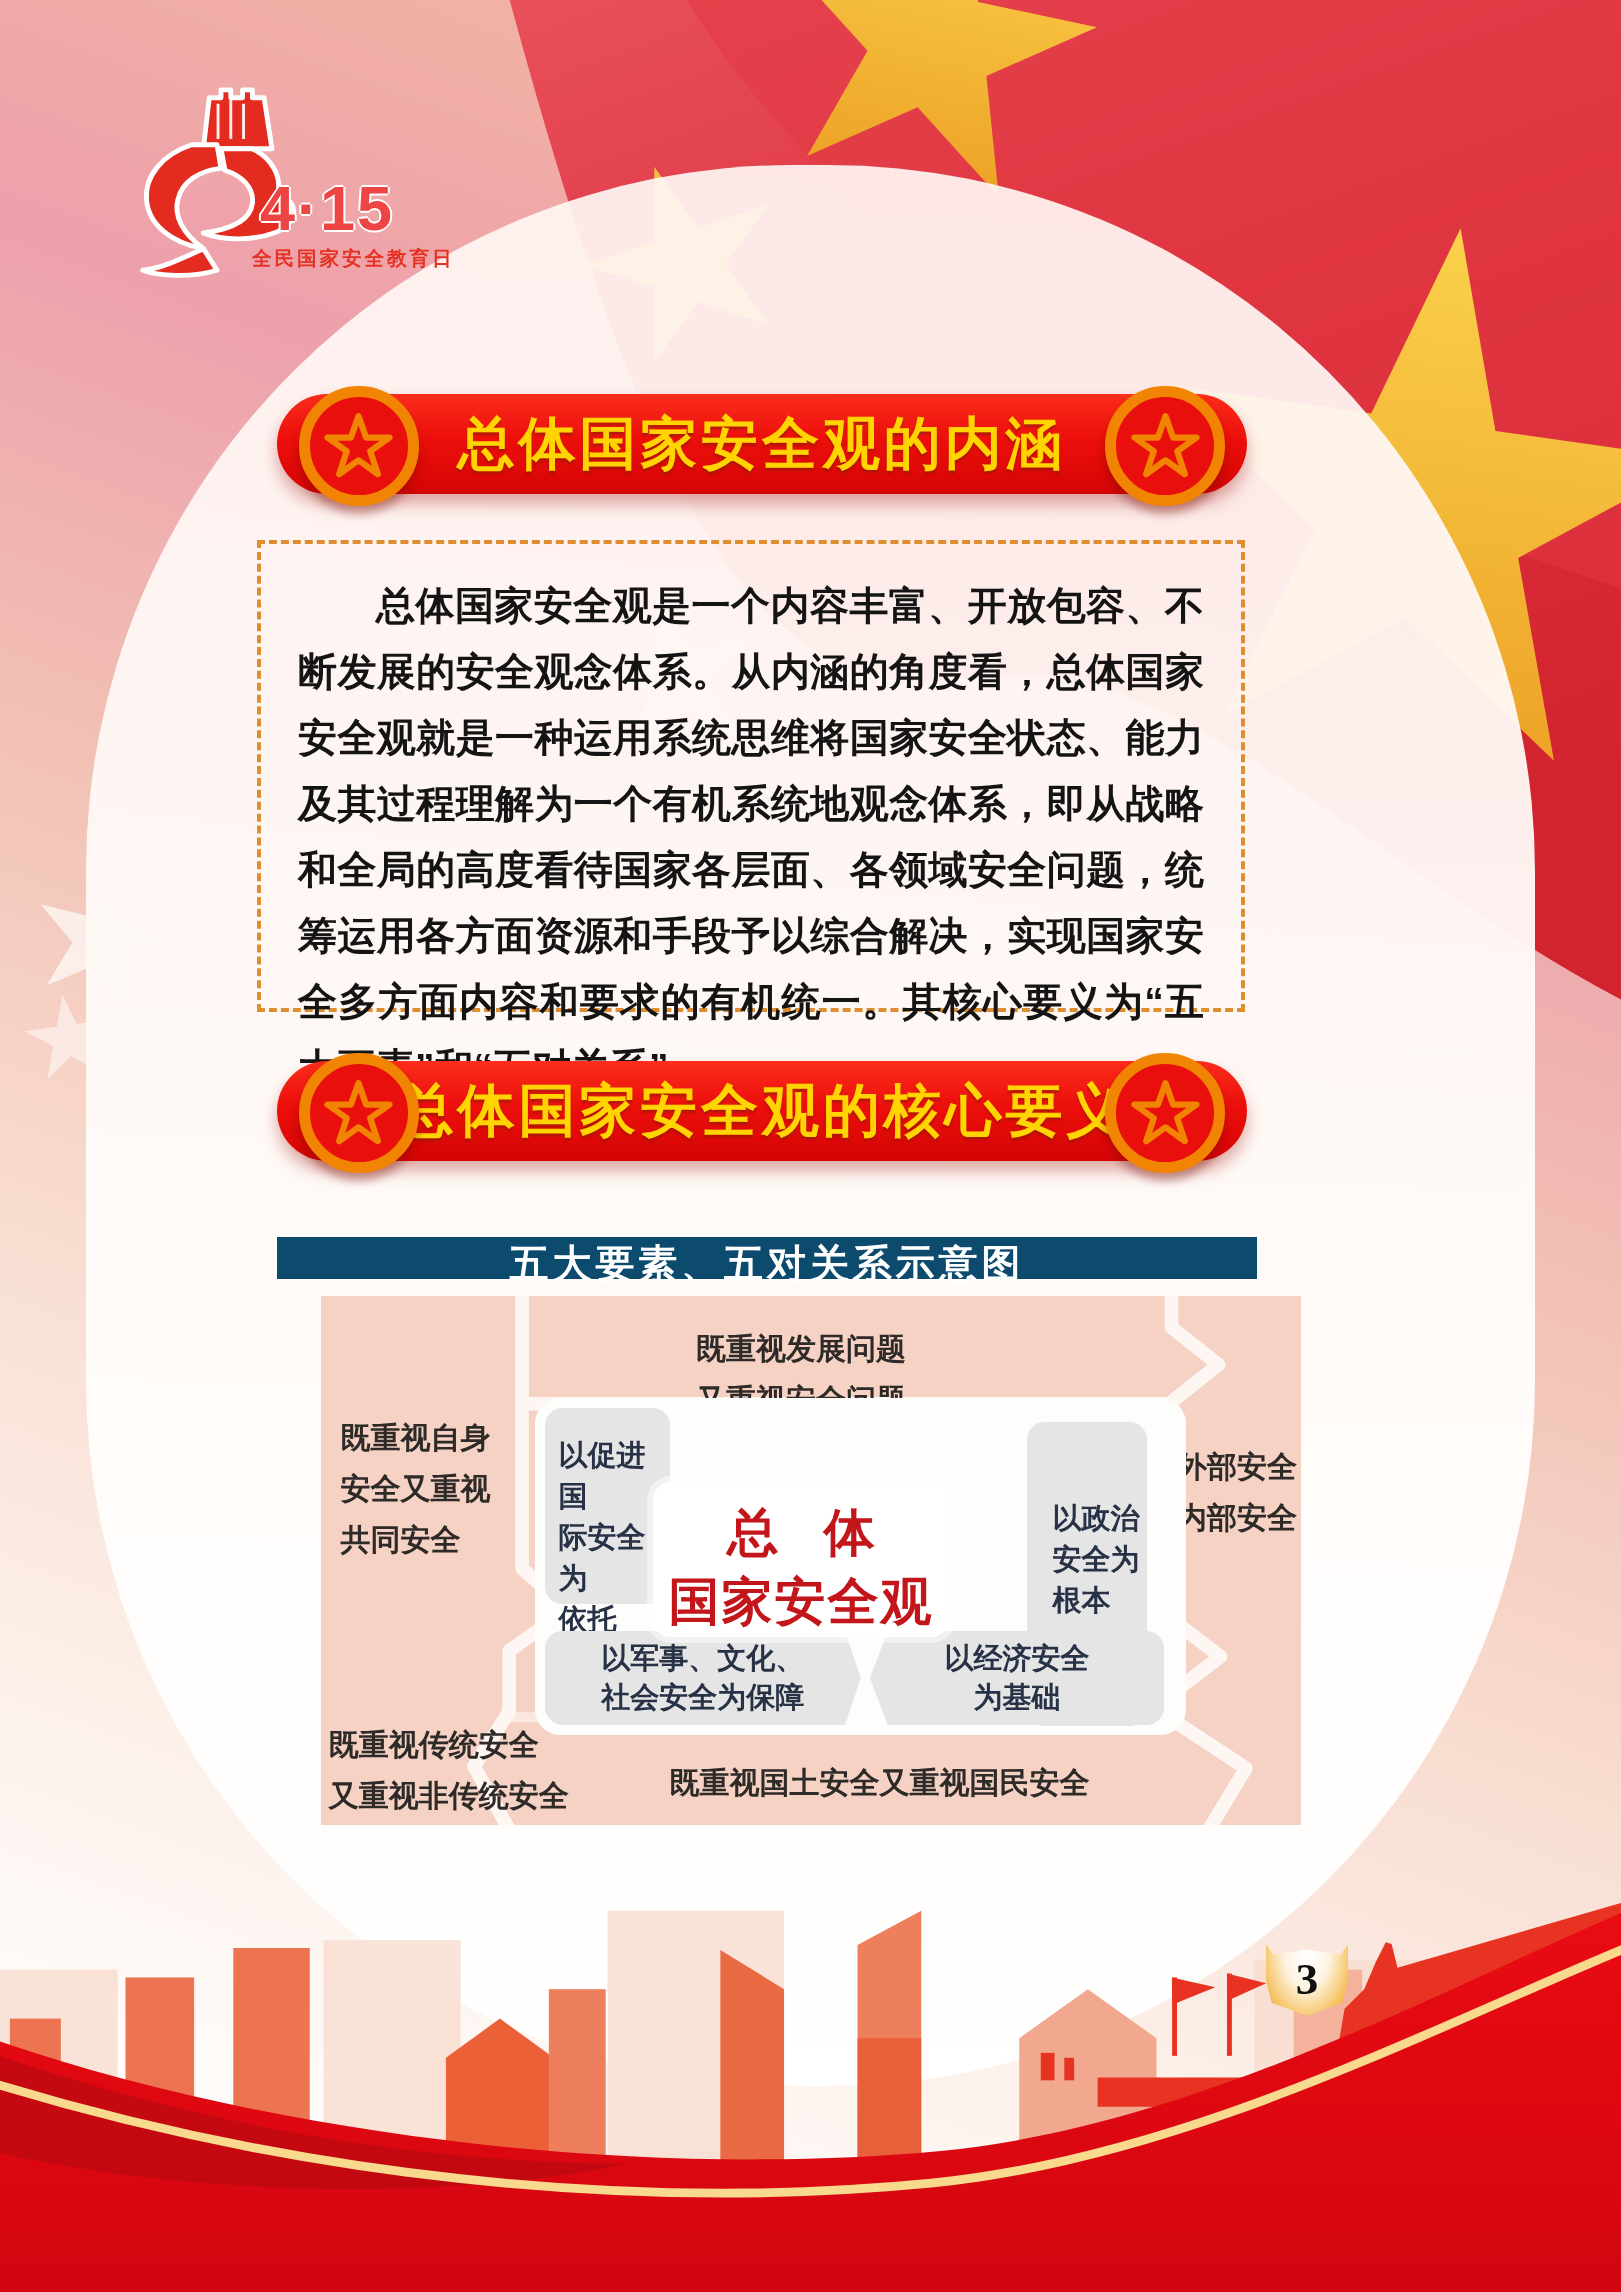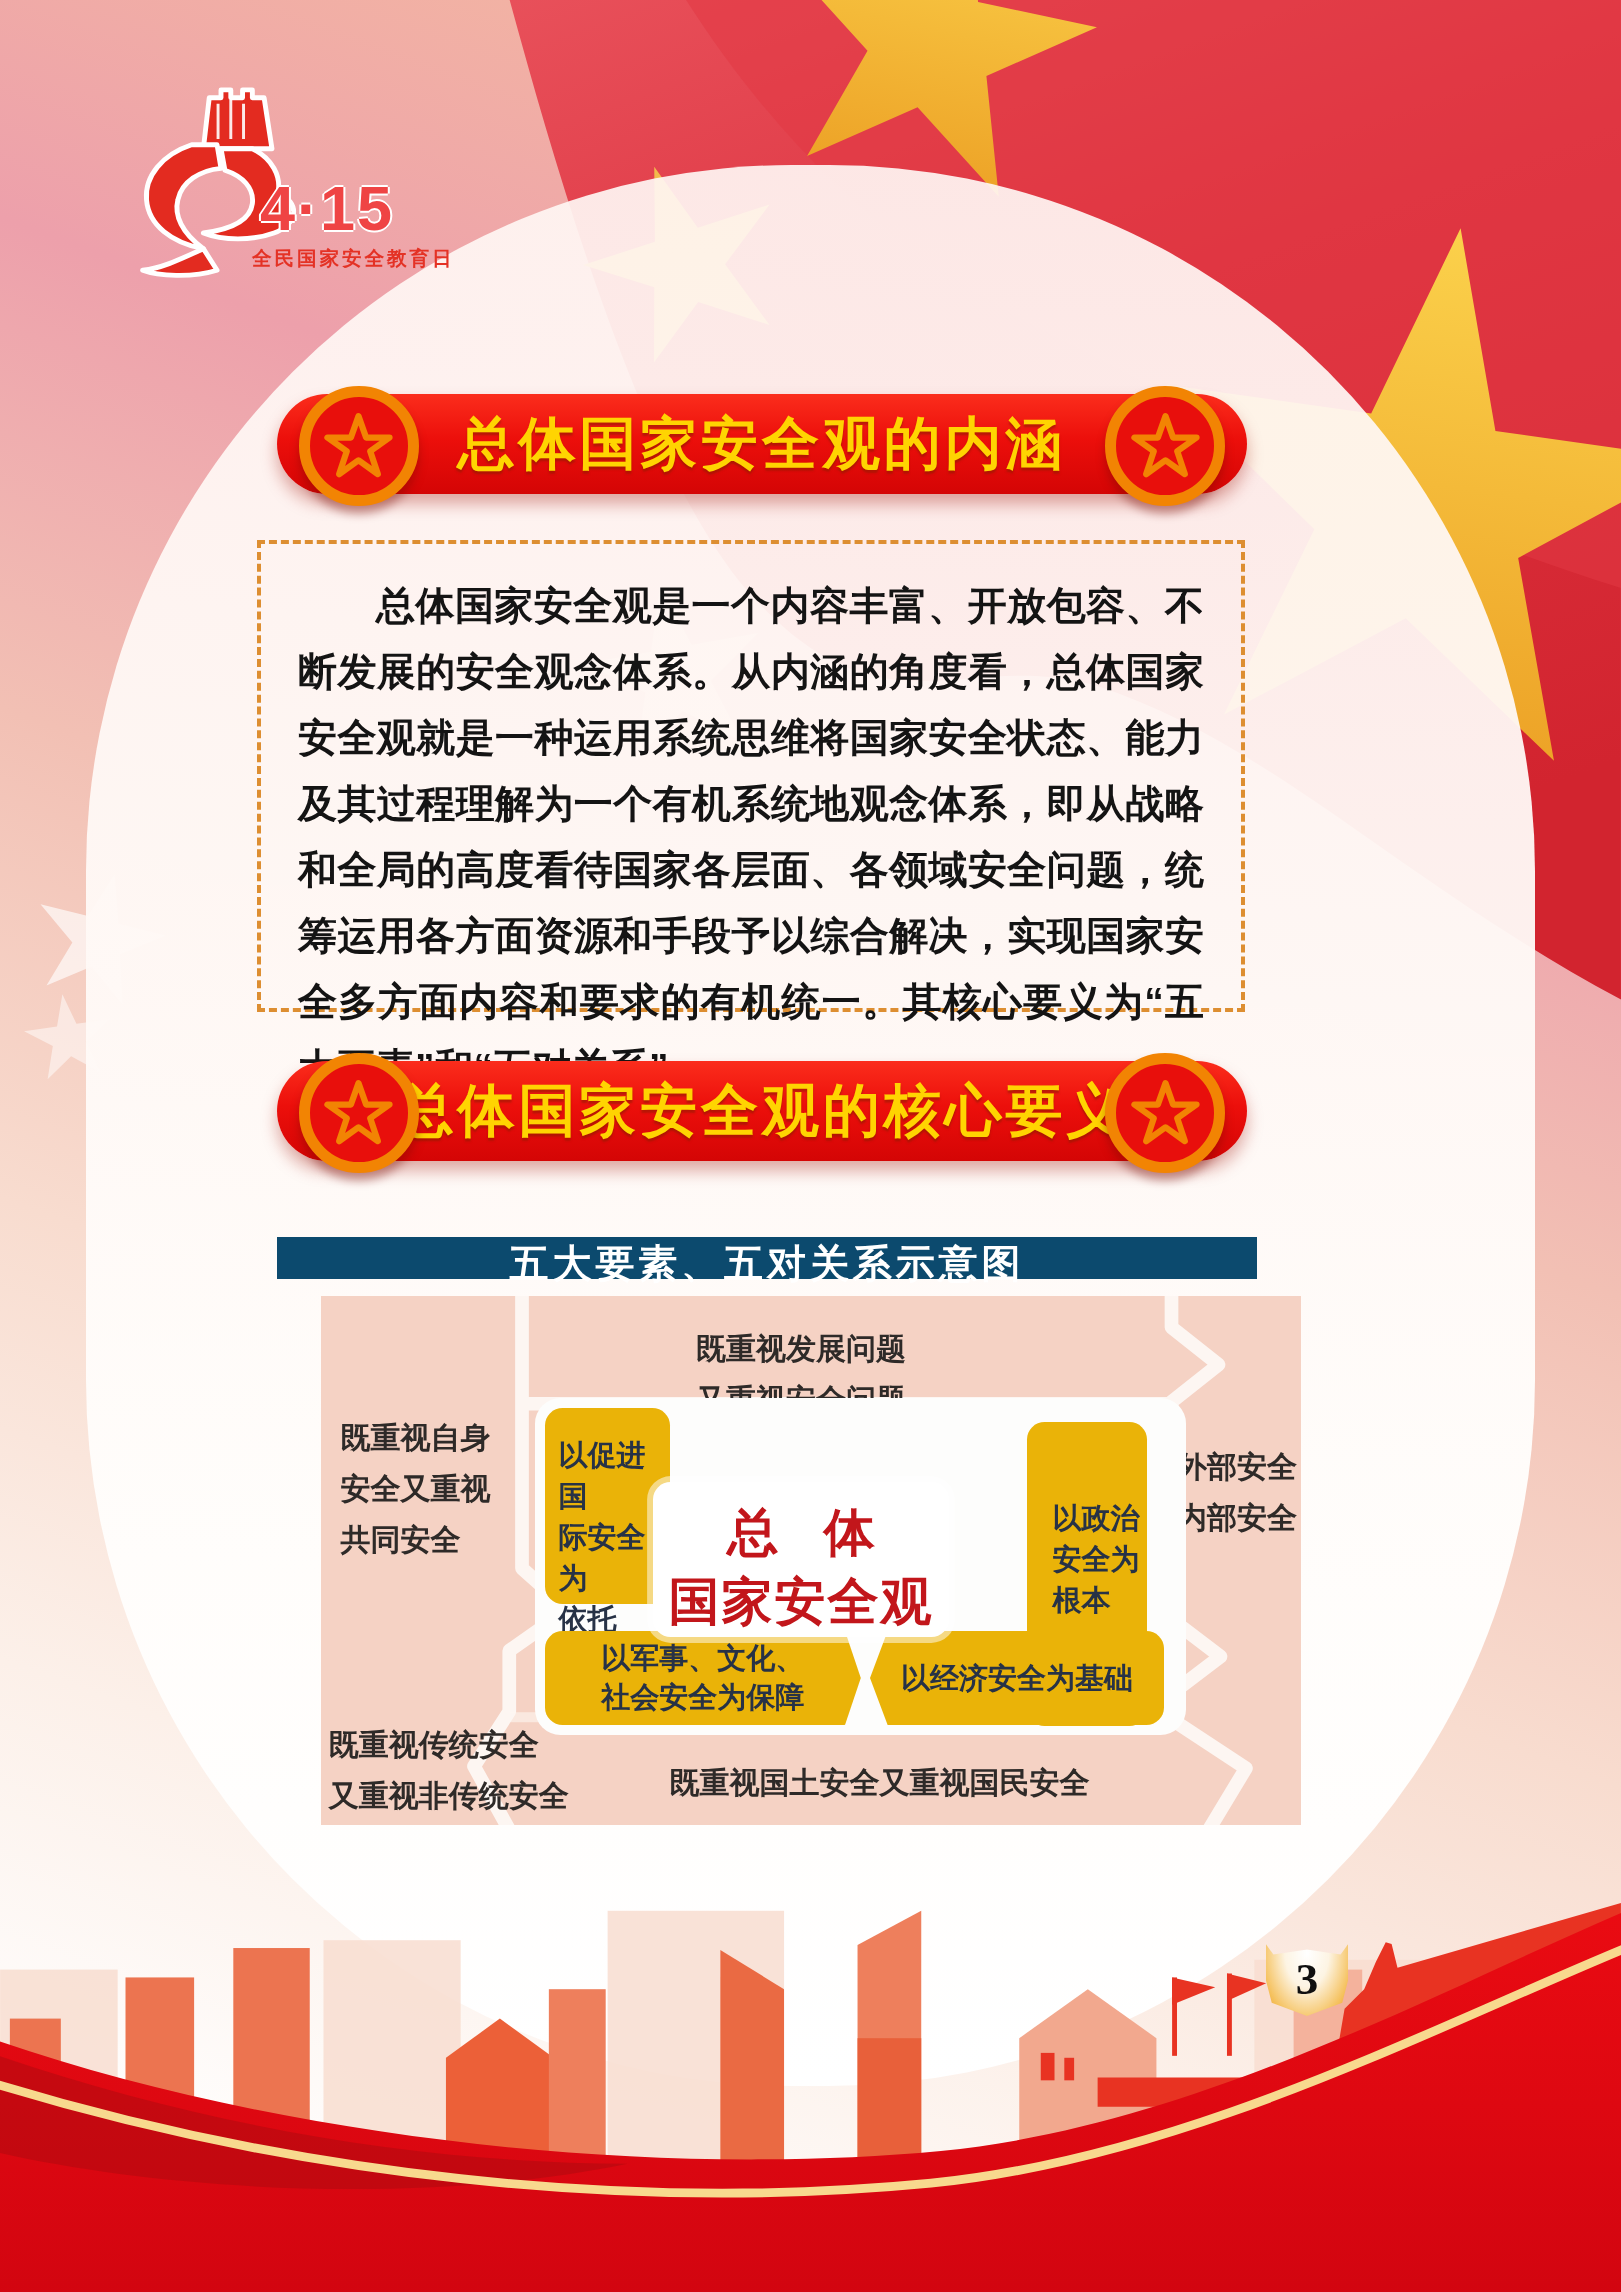--- a/index.html
+++ b/index.html
@@ -69,31 +69,31 @@
   .seams{position:absolute;left:0;top:0;}
 
   .rel{position:absolute;font-weight:bold;color:#2e2a28;font-size:30px;line-height:51px;}
   .rel.center{text-align:center;}
 
   .cluster{
     position:absolute;left:214px;top:102px;width:651px;height:337px;
     background:#fdfdfc;border-radius:25.5px;
   }
   .bluebox{
-    position:absolute;background:#eab308;border-radius:17.6px;
+    position:absolute;background:#e5e5e5;border-radius:17.6px;
     color:#273246;font-weight:bold;
   }
   .bluebox .ln{display:block;}
   .bb-left{left:9.8px;top:9.8px;width:125px;height:196px;font-size:29px;line-height:41px;padding:27.4px 0 0 13.7px;box-sizing:border-box;border-radius:17.6px 17.6px 17.6px 17.6px;}
   .bb-top{left:143px;top:9.8px;width:341px;height:90px;font-size:30px;display:flex;align-items:center;justify-content:center;
           clip-path:polygon(0 0,92% 0,100% 50%,92% 100%,0 100%);border-radius:0;}
   .bb-right{left:492px;top:23.5px;width:120px;height:304px;font-size:29px;line-height:41px;padding:76px 0 0 25.5px;box-sizing:border-box;}
   .bb-bl{left:9.8px;top:233px;width:316px;height:94px;font-size:29px;line-height:39px;display:flex;flex-direction:column;align-items:center;justify-content:center;
          clip-path:polygon(0 0,95% 0,100% 50%,95% 100%,0 100%);}
-  .bb-br{left:335px;top:233px;width:294px;height:94px;font-size:29px;line-height:39px;display:flex;flex-direction:row;align-items:center;justify-content:center;
+  .bb-br{left:335px;top:233px;width:294px;height:94px;font-size:29px;line-height:39px;display:flex;flex-direction:column;align-items:center;justify-content:center;
          clip-path:polygon(6% 0,100% 0,100% 100%,6% 100%,0 50%);}
   .centerbox{
     position:absolute;left:118px;top:84px;width:296px;height:155px;background:#ffffff;border-radius:17.6px;
     display:flex;flex-direction:column;align-items:center;justify-content:flex-end;z-index:2;
     box-shadow:0 0 0 5.9px rgba(255,255,255,.5);
   }
   .centerbox .l1{font-size:51px;font-weight:bold;color:#c2161b;letter-spacing:15.7px;margin-left:15.7px;}
   .centerbox .l2{font-size:51px;font-weight:bold;color:#c2161b;letter-spacing:2px;}
 
   

